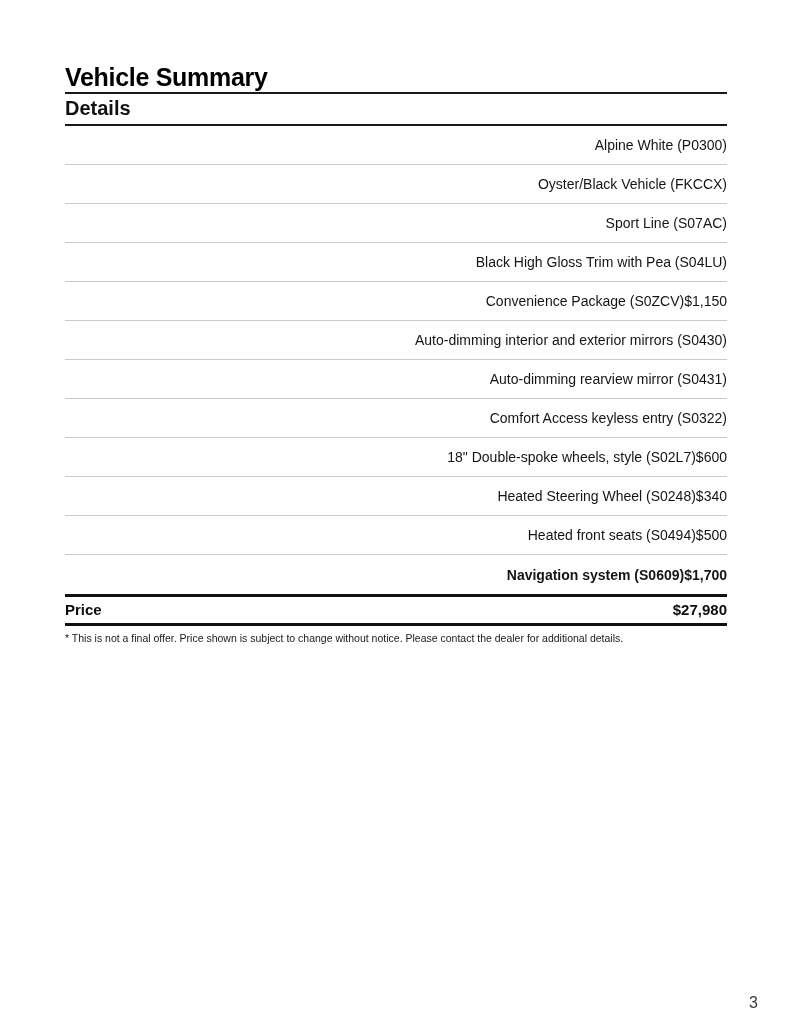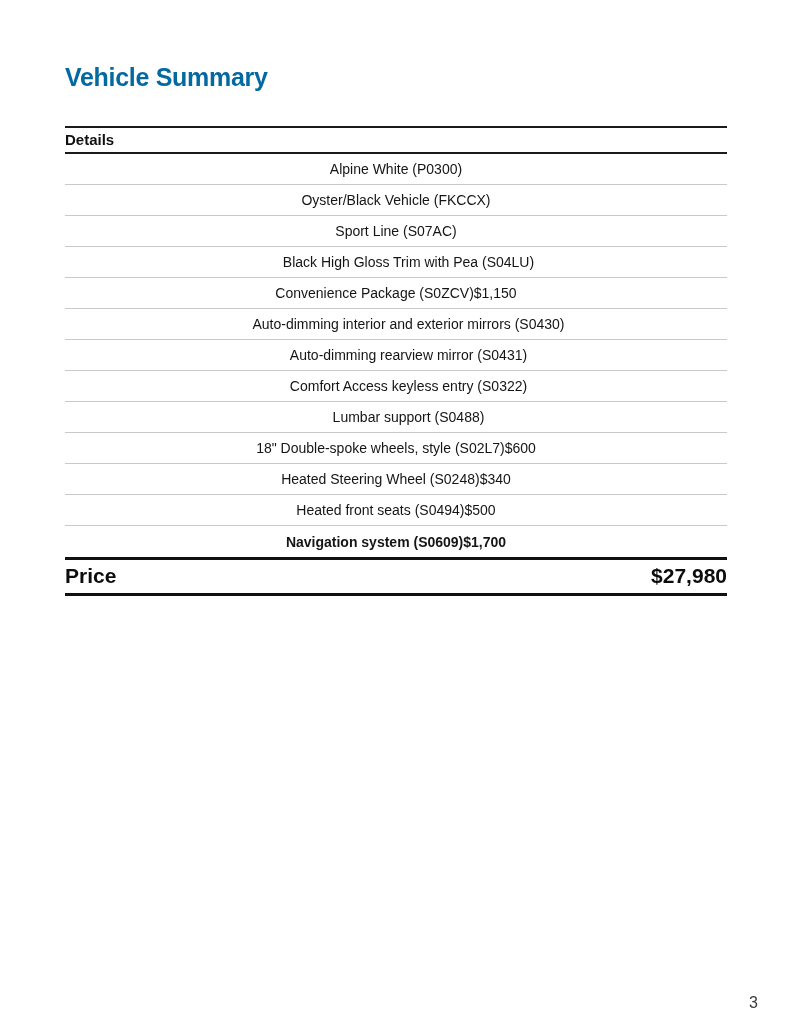--- a/index.html
+++ b/index.html
@@ -20,54 +20,53 @@
   .content {
     position: absolute;
     left: 65px;
     top: 62px;
     width: 662px;
   }
   .doc-title {
     font-size: 25px;
     font-weight: bold;
     letter-spacing: -0.3px;
-    color: #0369a1;
+    color: #000000;
     line-height: 30px;
   }
   .details-header {
-    margin-top: 34px;
     border-top: 2px solid #1a1a1a;
     border-bottom: 2px solid #1a1a1a;
     padding: 3px 0 4px 0;
-    font-size: 15px;
+    font-size: 20px;
     font-weight: bold;
     color: #111111;
   }
   .rows { width: 100%; }
   .row {
     display: flex;
-    justify-content: center;
+    justify-content: flex-end;
     align-items: center;
-    height: 31px;
+    height: 39px;
     border-bottom: 1px solid #c9c9c9;
     font-size: 14px;
     color: #151515;
   }
   .row:last-child { border-bottom: none; font-weight: bold; }
   .row .label { white-space: nowrap; }
   .row.indent .label { padding-left: 25px; }
   .row .price { white-space: nowrap; text-align: right; }
   .total-row {
     display: flex;
     justify-content: space-between;
     align-items: center;
     border-top: 3px solid #111111;
     border-bottom: 3px solid #111111;
     padding: 4px 0 5px 0;
-    font-size: 21px;
+    font-size: 15px;
     font-weight: bold;
     color: #0d0d0d;
   }
   .footnote {
     margin-top: 6px;
     font-size: 10.5px;
     color: #1a1a1a;
   }
   .page-number {
     position: absolute;
@@ -113,24 +112,20 @@
           <span class="price"></span>
         </div>
         <div class="row indent">
           <span class="label">Auto-dimming rearview mirror (S0431)</span>
           <span class="price"></span>
         </div>
         <div class="row indent">
           <span class="label">Comfort Access keyless entry (S0322)</span>
           <span class="price"></span>
         </div>
-        <div class="row indent">
-          <span class="label">Lumbar support (S0488)</span>
-          <span class="price"></span>
-        </div>
         <div class="row">
           <span class="label">18" Double-spoke wheels, style (S02L7)</span>
           <span class="price">$600</span>
         </div>
         <div class="row">
           <span class="label">Heated Steering Wheel (S0248)</span>
           <span class="price">$340</span>
         </div>
         <div class="row">
           <span class="label">Heated front seats (S0494)</span>
@@ -140,17 +135,18 @@
           <span class="label">Navigation system (S0609)</span>
           <span class="price">$1,700</span>
         </div>
       </div>
 
     <div class="total-row">
       <span class="label">Price</span>
       <span class="price">$27,980</span>
     </div>
 
+    <div class="footnote">* This is not a final offer. Price shown is subject to change without notice. Please contact the dealer for additional details.</div>
 
   </div>
 
   <div class="page-number">3</div>
 </div>
 
 </body></html>

